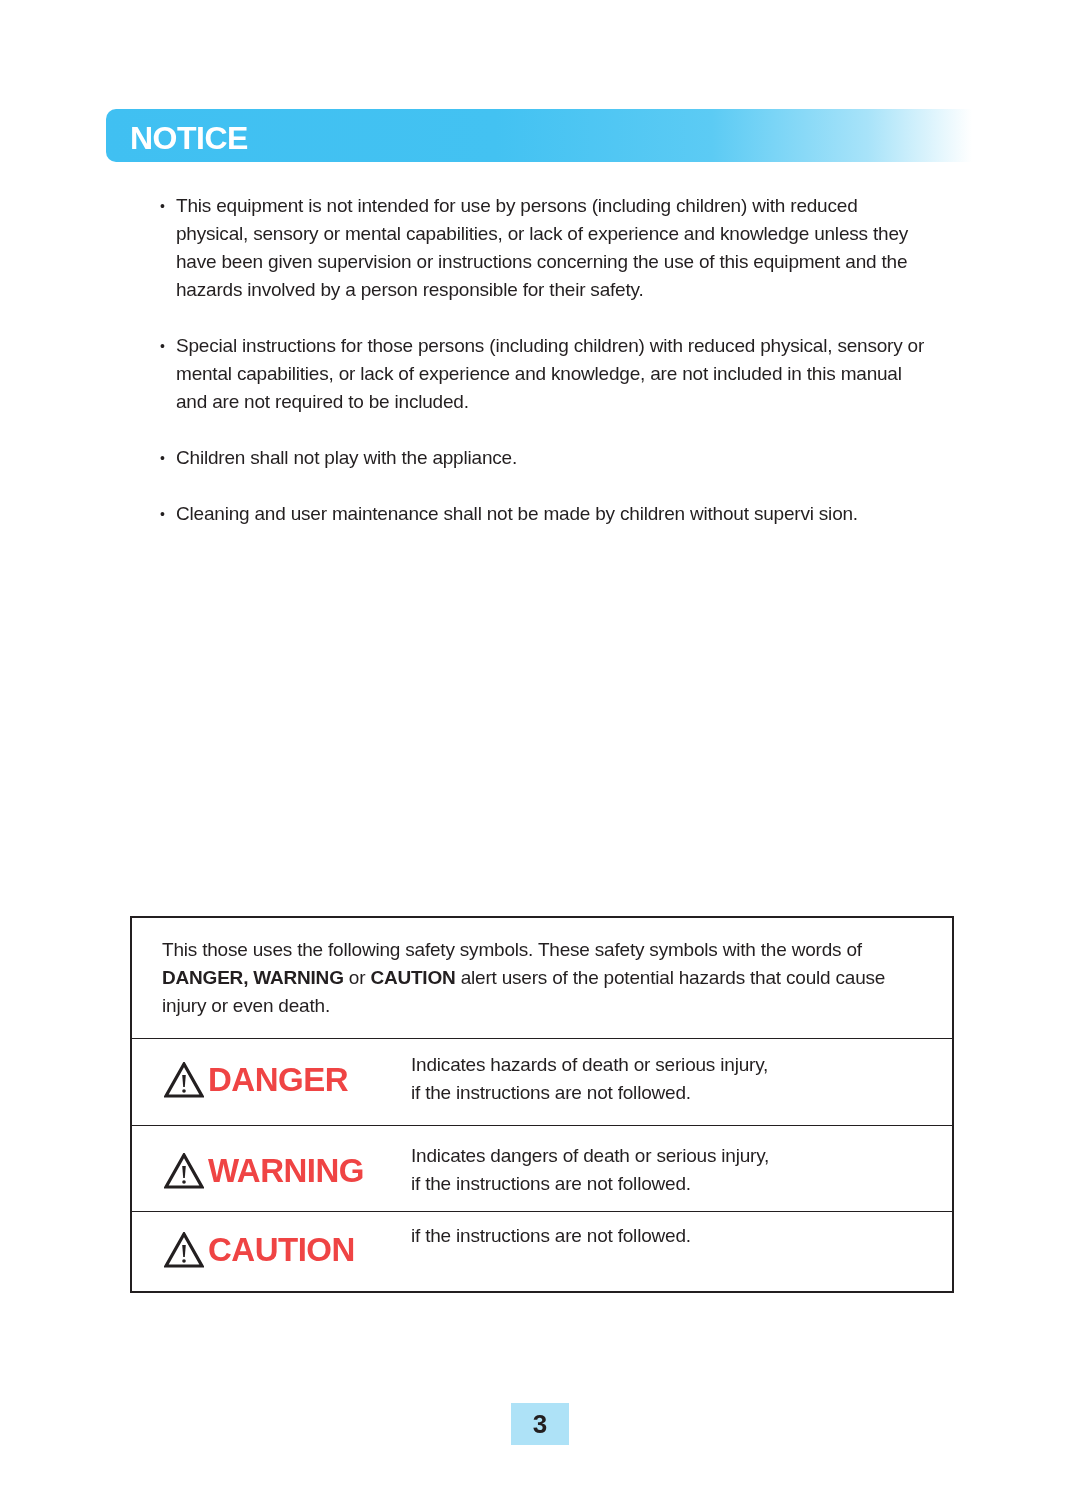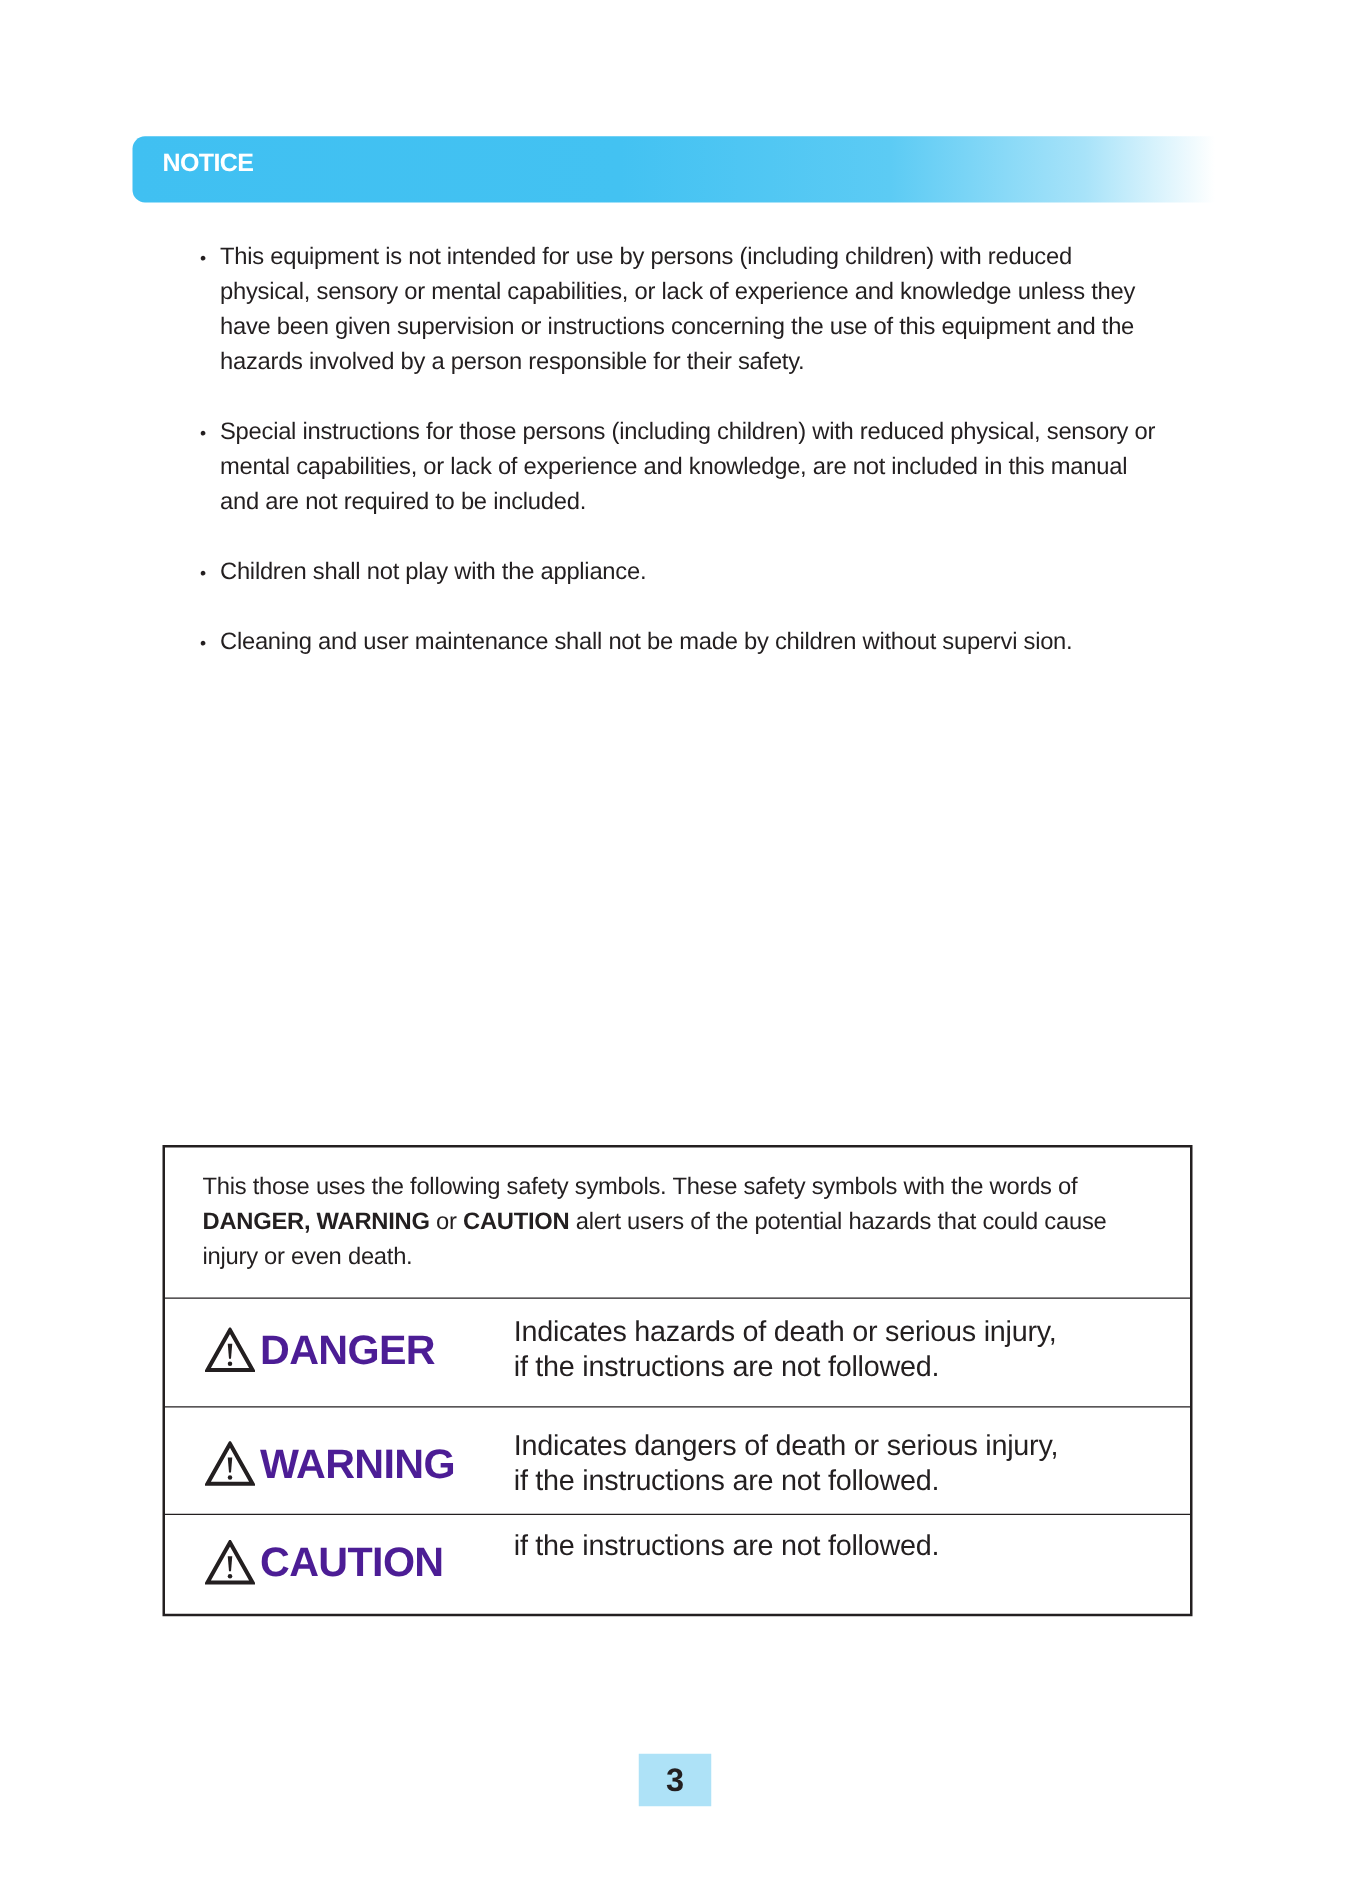--- a/index.html
+++ b/index.html
@@ -23,21 +23,21 @@
       height: 53px;
       border-radius: 10px 0 0 10px;
       background: linear-gradient(to right, #40c0f2 0%, #43c2f2 45%, #5ccbf4 70%, #a8e3f9 88%, #ffffff 100%);
     }
     .notice-title {
       position: absolute;
       left: 24px;
       top: 11px;
       font-family: "Liberation Sans", sans-serif;
       font-weight: bold;
-      font-size: 20px;
+      font-size: 32px;
       letter-spacing: -0.5px;
       color: #ffffff;
     }
     .bullets {
       position: absolute;
       left: 160px;
       top: 192px;
       width: 770px;
       margin: 0;
       padding: 0;
@@ -94,26 +94,26 @@
     .warn-icon {
       width: 40px;
       height: 36px;
       display: inline-block;
       margin-right: 4px;
     }
     .level-word {
       font-weight: bold;
       font-size: 33px;
       letter-spacing: -0.5px;
-      color: #4c1d95;
+      color: #ef4444;
     }
     .level-desc {
       position: absolute;
       left: 279px;
-      font-size: 23px;
+      font-size: 19px;
       line-height: 28px;
       letter-spacing: -0.2px;
     }
     .row-danger .level-desc { top: 12px; }
     .row-warning .level-desc { top: 16px; }
     .row-caution .level-desc { top: 10px; }
     .page-number {
       position: absolute;
       left: 511px;
       top: 1403px;

